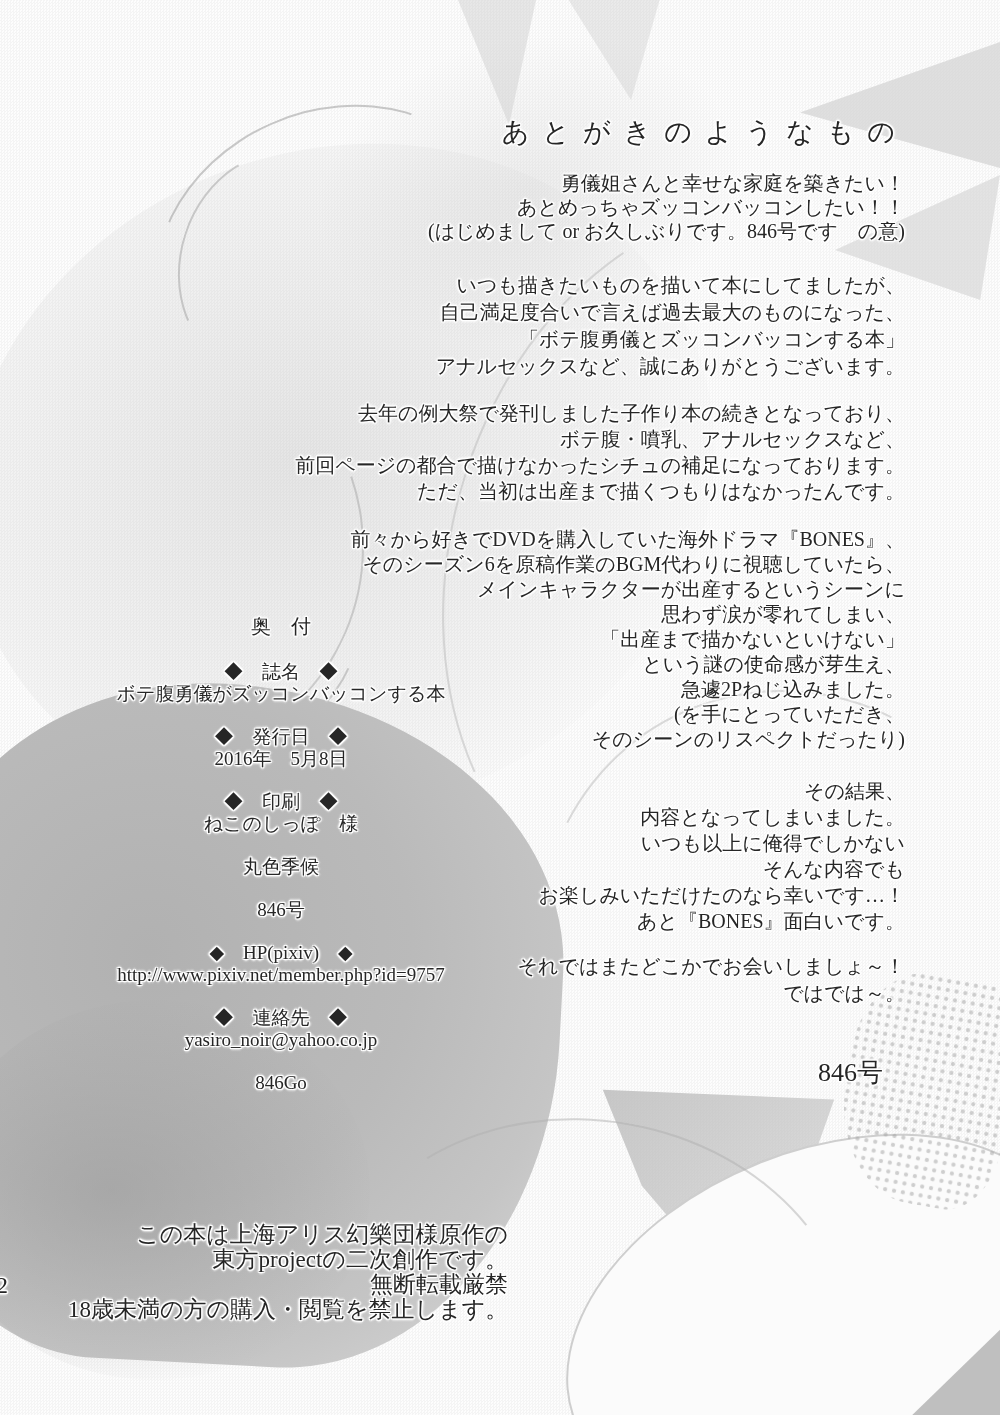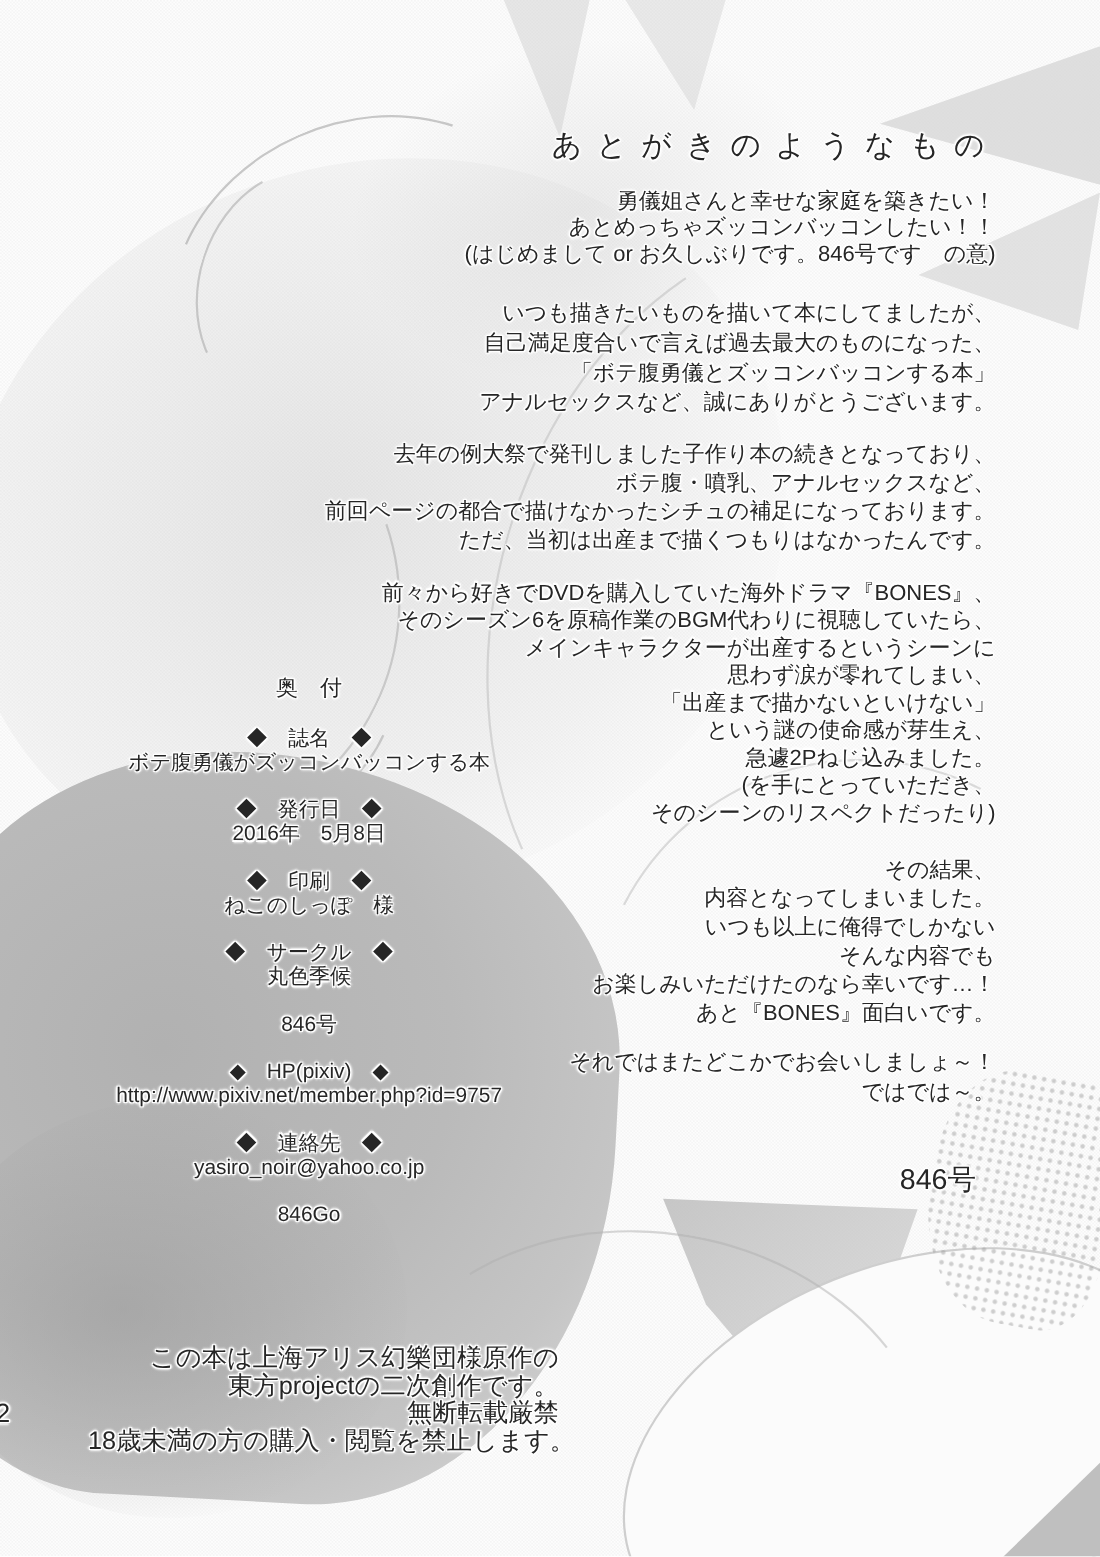--- a/index.html
+++ b/index.html
@@ -1,19 +1,19 @@
 <!DOCTYPE html>
 <html><head>
 <meta charset="utf-8">
 <style>
   html,body{margin:0;padding:0;background:#ffffff;}
   .page{
     position:relative;width:1000px;height:1415px;overflow:hidden;
     background:#fdfdfd;color:#262626;
-    font-family:Liberation Sans, sans-serif;
+    font-family:Liberation Serif, serif;
   }
   
   .noise{position:absolute;inset:0;z-index:0;
     background-image:repeating-conic-gradient(rgba(90,90,90,0.05) 0% 25%, transparent 0% 50%);
     background-size:3px 3px;}
   .shape{position:absolute;z-index:1;}
   .wash1{left:-40px;top:150px;width:760px;height:660px;border-radius:50%;
     background:radial-gradient(ellipse at 45% 45%, rgba(185,185,185,0.35), rgba(205,205,205,0.2) 55%, transparent 78%);
     transform:rotate(-20deg);}
   .wash2{left:320px;top:40px;width:420px;height:300px;border-radius:50%;
@@ -64,21 +64,21 @@
   .p5{top:778px;line-height:26px;}
   .p6{top:953px;line-height:27px;}
   .signature{top:1055px;left:818px;font-size:26px;}
   .colophon{top:615px;left:81px;width:400px;text-align:center;font-size:19px;}
   .colo-heading{font-size:20px;line-height:22px;margin-bottom:24px;}
   .entry{margin-bottom:21px;}
   .entry .label{line-height:22px;}
   .entry .value{line-height:22px;}
   .disclaimer{top:1222px;left:68px;width:440px;text-align:right;font-size:23px;line-height:25px;}
   .page-number{top:1272px;left:-4px;font-size:24px;}
-  .tline{white-space:nowrap;padding-left:12px;}
+  .tline{white-space:nowrap;}
 </style>
 </head>
 <body>
 
 <div class="page">
 
   <div class="noise"></div>
   <div class="shape wash1"></div>
   <div class="shape wash2"></div>
   <div class="stroke s1"></div>
@@ -150,21 +150,20 @@
     </div>
     <div class="entry">
       <div class="label">◆　発行日　◆</div>
       <div class="value">2016年　5月8日</div>
     </div>
     <div class="entry">
       <div class="label">◆　印刷　◆</div>
       <div class="value">ねこのしっぽ　様</div>
     </div>
     <div class="entry">
-      <div class="label">◆　サークル　◆</div>
       <div class="value">丸色季候</div>
     </div>
     <div class="entry">
       <div class="value">846号</div>
     </div>
     <div class="entry">
       <div class="label">◆　HP(pixiv)　◆</div>
       <div class="value">http://www.pixiv.net/member.php?id=9757</div>
     </div>
     <div class="entry">

